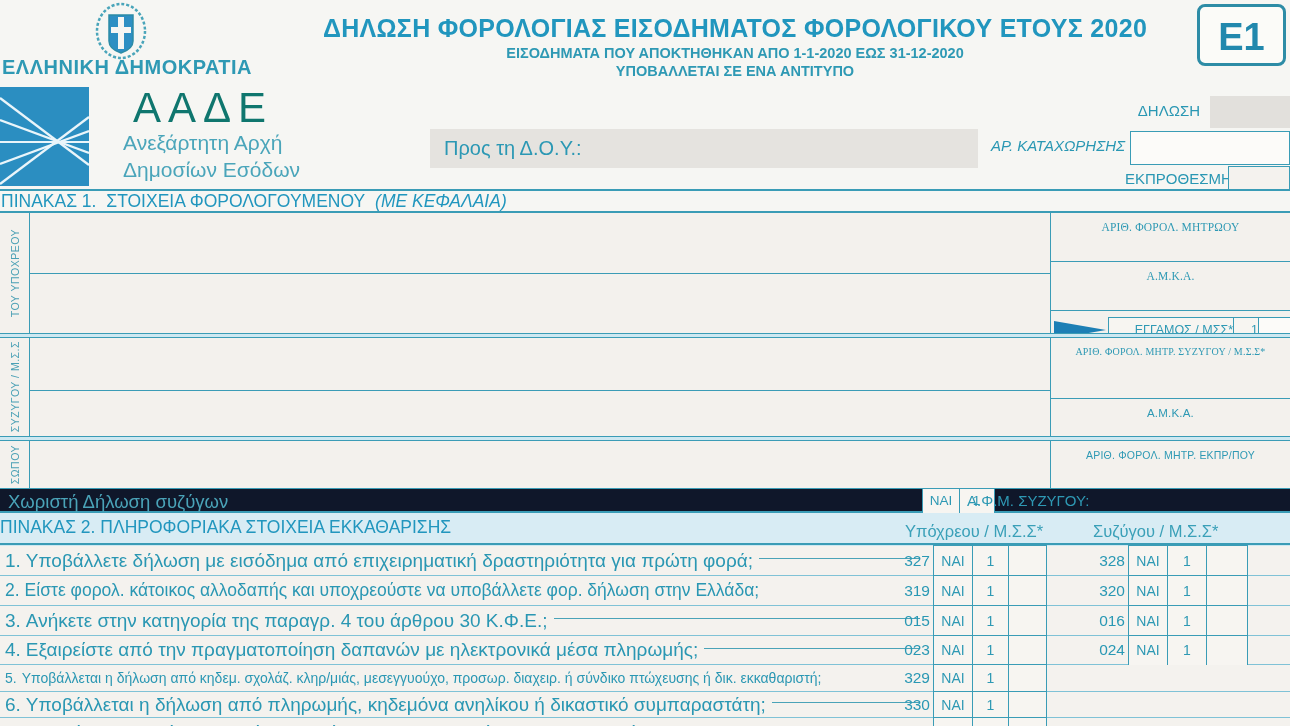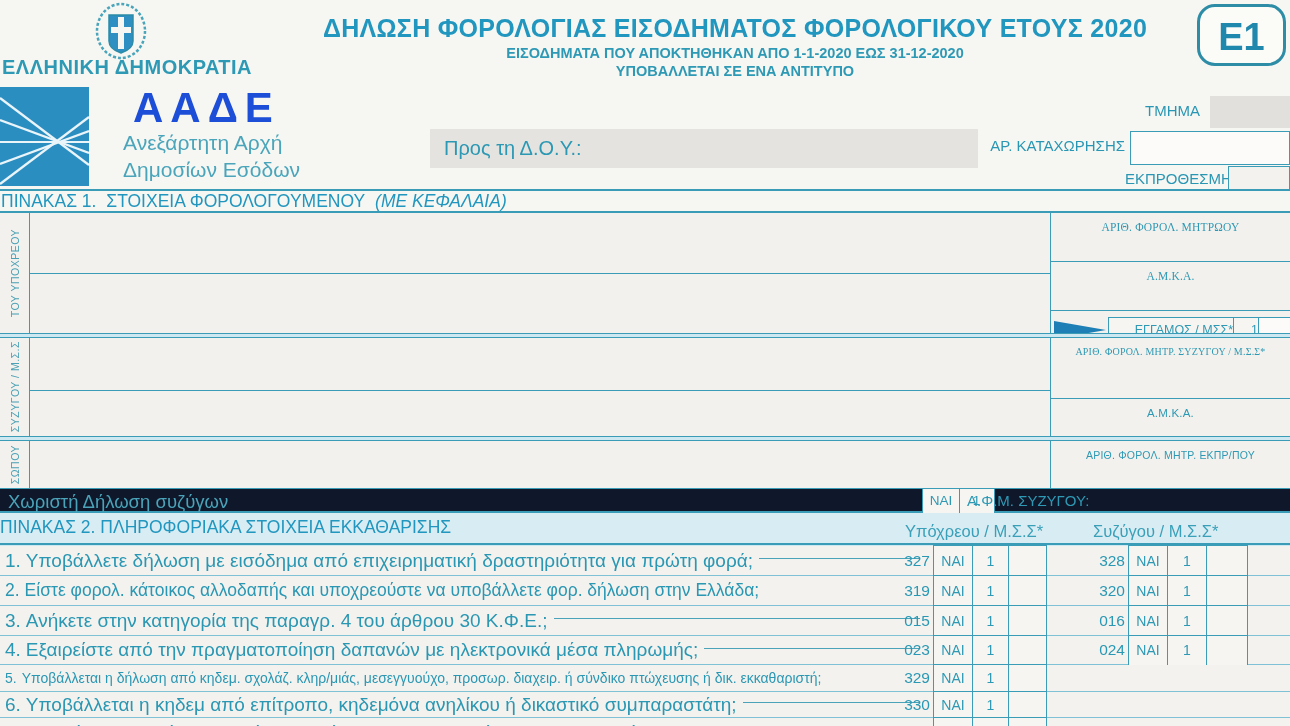--- a/index.html
+++ b/index.html
@@ -7,30 +7,30 @@
         background:#cde8f1;font-family:"Liberation Sans","DejaVu Sans",sans-serif;
         color:#2997b3;}
   .abs{position:absolute;}
   .lbl{font-size:11.5px;color:#2e99b4;letter-spacing:.2px;}
   .b{font-weight:normal;}
   .i{font-style:italic;}
 
   
   #header{position:absolute;left:0;top:0;width:1290px;height:189px;background:#f6f6f3;}
   #republic{left:2px;top:56px;font-size:20px;font-weight:600;color:#2e99b4;letter-spacing:.5px;}
-  #aade-acronym{left:133px;top:84px;font-size:42px;font-weight:bold;color:#1d4ed8;letter-spacing:7px;}
+  #aade-acronym{left:133px;top:84px;font-size:42px;font-weight:normal;color:#0f766e;letter-spacing:7px;}
   .agency-line{left:123px;font-size:21px;color:#4aa5ba;}
   #title{left:300px;top:14px;width:870px;text-align:center;font-size:25px;font-weight:800;color:#2196be;letter-spacing:.3px;}
   .subtitle{left:300px;width:870px;text-align:center;font-size:14.5px;font-weight:bold;color:#2e99b4;}
   #doy-box{left:430px;top:129px;width:548px;height:39px;background:#e5e3df;font-size:20px;color:#2b98b4;line-height:39px;padding-left:14px;box-sizing:border-box;}
-  #e1-box{left:1197px;top:4px;width:89px;height:62px;border:3px solid #2d8ca6;border-radius:18px;background:#fbfbf8;
+  #e1-box{left:1197px;top:4px;width:89px;height:62px;border:3px solid #2d8ca6;border-radius:8px;background:#fbfbf8;
           text-align:center;line-height:60px;font-size:38px;font-weight:800;color:#2188ad;box-sizing:border-box;}
   #tmima-label{left:1100px;top:102px;width:100px;text-align:right;font-size:15px;}
   #tmima-box{left:1210px;top:96px;width:80px;height:32px;background:#e2e0dc;}
-  #reg-label{left:980px;top:137px;width:145px;text-align:right;font-size:15px;}
+  #reg-label{left:980px;top:137px;width:145px;text-align:right;font-size:15px;font-style:italic;}
   #reg-box{left:1130px;top:131px;width:160px;height:34px;background:#fcfbf9;border:1.5px solid #3a9cb6;box-sizing:border-box;}
   #late-label{left:1125px;top:170px;width:100px;font-size:15px;}
   #late-box{left:1228px;top:166px;width:62px;height:27px;background:#f4f2ee;border:1.5px solid #3a9cb6;box-sizing:border-box;}
 
   
   #p1bar{position:absolute;left:0;top:189px;width:1290px;height:24px;background:#f6f6f3;
          border-top:2px solid #3a9cb6;border-bottom:2px solid #3a9cb6;box-sizing:border-box;
          font-size:17.5px;color:#2196be;line-height:20px;padding-left:1px;}
   #p1bar .seg{margin-right:5px;}
 
@@ -112,21 +112,21 @@
     <div class="abs" id="title">ΔΗΛΩΣΗ ΦΟΡΟΛΟΓΙΑΣ ΕΙΣΟΔΗΜΑΤΟΣ ΦΟΡΟΛΟΓΙΚΟΥ ΕΤΟΥΣ 2020</div>
     <div class="abs subtitle" style="top:45px;">ΕΙΣΟΔΗΜΑΤΑ ΠΟΥ ΑΠΟΚΤΗΘΗΚΑΝ ΑΠΟ 1-1-2020 ΕΩΣ 31-12-2020</div>
     <div class="abs subtitle" style="top:63px;">ΥΠΟΒΑΛΛΕΤΑΙ ΣΕ ΕΝΑ ΑΝΤΙΤΥΠΟ</div>
 
     <div class="abs" id="doy-box">
       <span>Προς τη Δ.Ο.Υ.:</span>
     </div>
 
     <div class="abs" id="e1-box">Ε1</div>
 
-    <div class="abs" id="tmima-label">ΤΜΗΜΑ</div>
+    <div class="abs" id="tmima-label">ΔΗΛΩΣΗ</div>
     <div class="abs" id="tmima-box"></div>
 
     <div class="abs" id="reg-label">ΑΡ. ΚΑΤΑΧΩΡΗΣΗΣ</div>
     <div class="abs" id="reg-box"></div>
 
     <div class="abs" id="late-label">ΕΚΠΡΟΘΕΣΜΗ</div>
     <div class="abs" id="late-box"></div>
   </div>
 
   <div id="p1bar">
@@ -288,21 +288,21 @@
         </div>
       <div class="qcode qc-ob">329</div>
       <div class="qcell y-ob">ΝΑΙ</div>
       <div class="qcell o-ob">1</div>
       <div class="qcell e-ob"></div>
     </div>
 
     <div class="qrow" style="top:147px;height:26px;">
       <div class="qtext">
           <span class="qnum">6.</span>
-          <span>Υποβάλλεται η κηδεμ από επίτροπο, κηδεμόνα ανηλίκου ή δικαστικό συμπαραστάτη;</span>
+          <span>Υποβάλλεται η δήλωση από πληρωμής, κηδεμόνα ανηλίκου ή δικαστικό συμπαραστάτη;</span>
           <span class="leader"></span>
         </div>
       <div class="qcode qc-ob">330</div>
       <div class="qcell y-ob">ΝΑΙ</div>
       <div class="qcell o-ob">1</div>
       <div class="qcell e-ob"></div>
     </div>
 
     <div class="qrow" style="top:173px;height:30px;">
       <div class="qtext">

